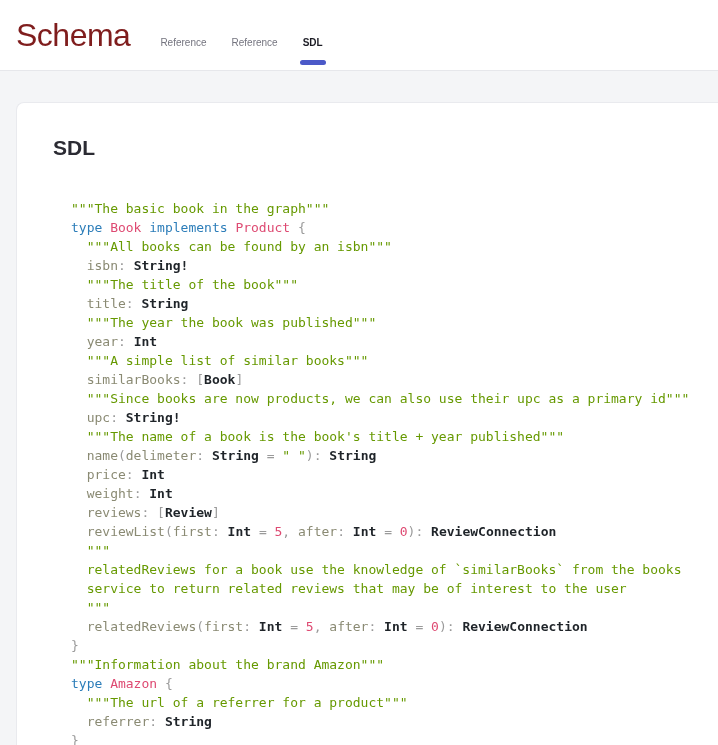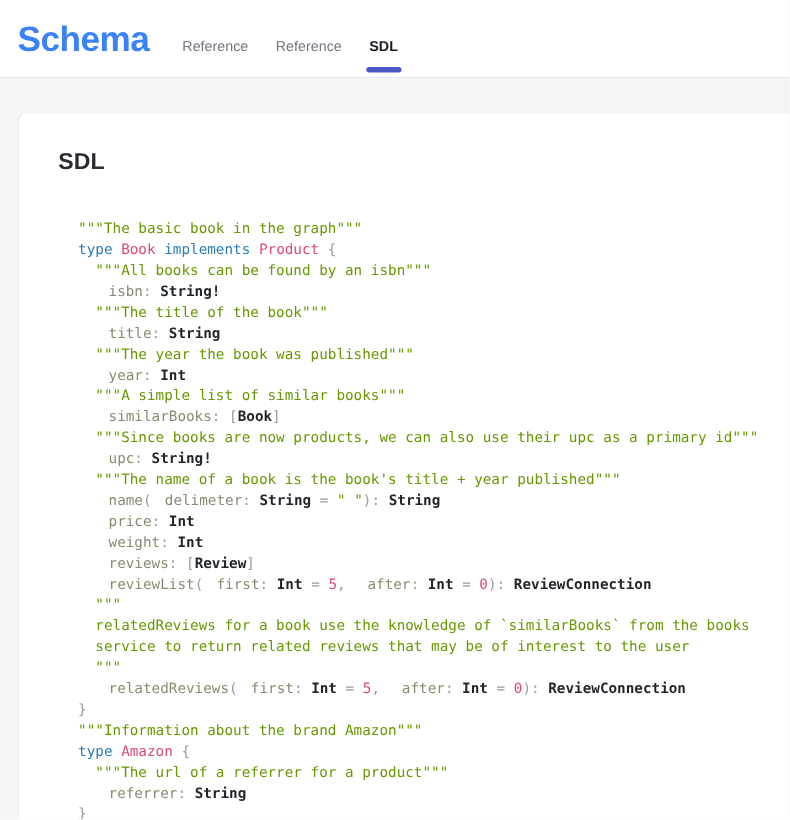--- a/index.html
+++ b/index.html
@@ -15,33 +15,33 @@
     position: relative;
     height: 71px;
     background: #ffffff;
     border-bottom: 1px solid #e6e7eb;
     display: flex;
     align-items: baseline;
     padding-left: 16px;
   }
   .page-title {
     font-size: 32px;
-    font-weight: 700;
-    color: #3b82f6;
+    font-weight: 400;
+    color: #7f1d1d;
     letter-spacing: -0.5px;
     line-height: 71px; 
   }
   .tabs {
     display: flex;
     gap: 25px;
     margin-left: 30px;
   }
   .tab {
     position: relative;
-    font-size: 13px;
+    font-size: 10px;
     color: #74747f;
     cursor: pointer;
     white-space: nowrap;
   }
   .tab.active {
     color: #1c1c24;
     font-weight: 700;
   }
   .tab.active::after {
     content: "";
@@ -80,21 +80,21 @@
     font-size: 13px;
     line-height: 19px;
     white-space: pre;
     overflow: hidden;
     color: #1f2429;
   }
   .code-line { min-height: 19px; }
   .tok-str  { color: var(--c-str,  #669900); }
   .tok-kw   { color: var(--c-kw,   #2c7db9); }
   .tok-cls  { color: var(--c-cls,  #de4a72); }
-  .tok-attr { color: var(--c-attr, #8a8a73); margin-left: 12px; }
+  .tok-attr { color: var(--c-attr, #8a8a73); }
   .tok-typ  { color: var(--c-typ,  #1f2429); font-weight: 600; }
   .tok-pun  { color: var(--c-pun,  #9a9a9a); }
   .tok-num  { color: var(--c-num,  #de4a72); }
   .tok-pln  { color: #3a3a3a; }
 </style>
 </head>
 <body>
 
 <div class="page">
 

